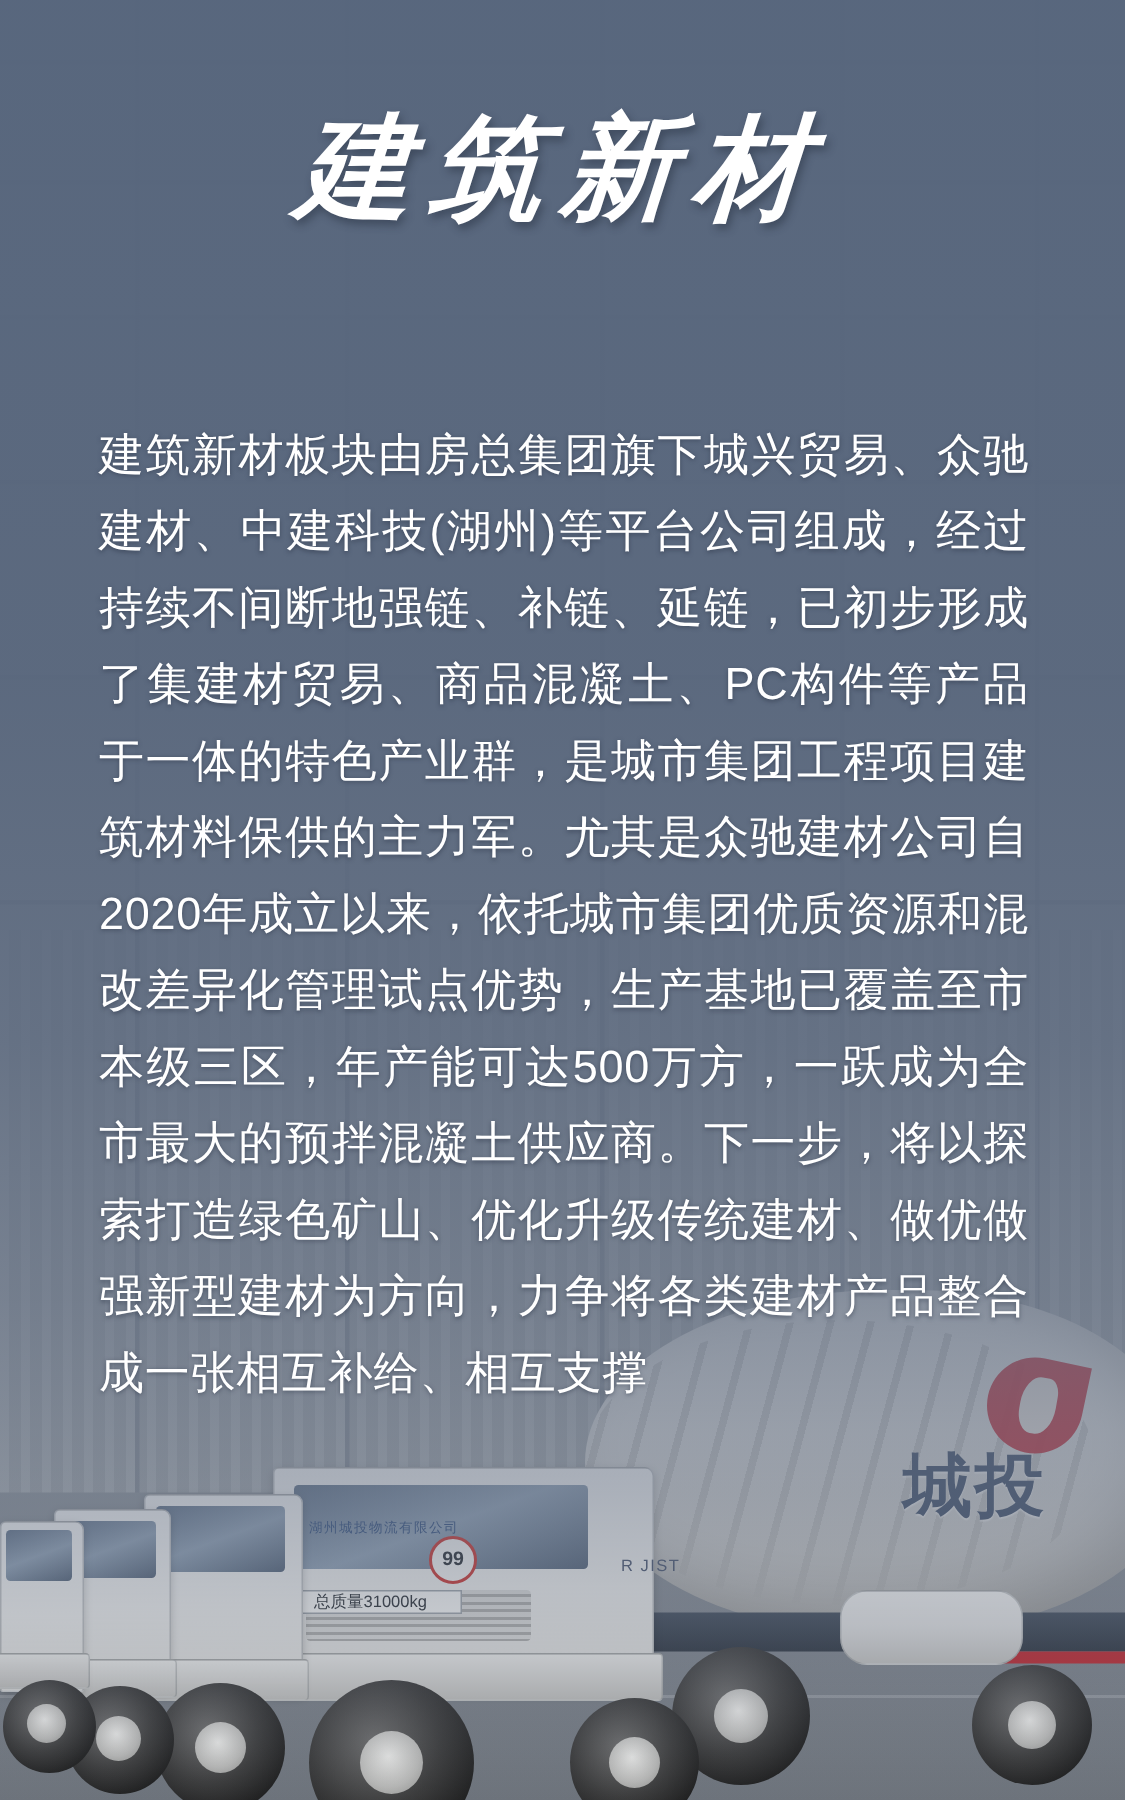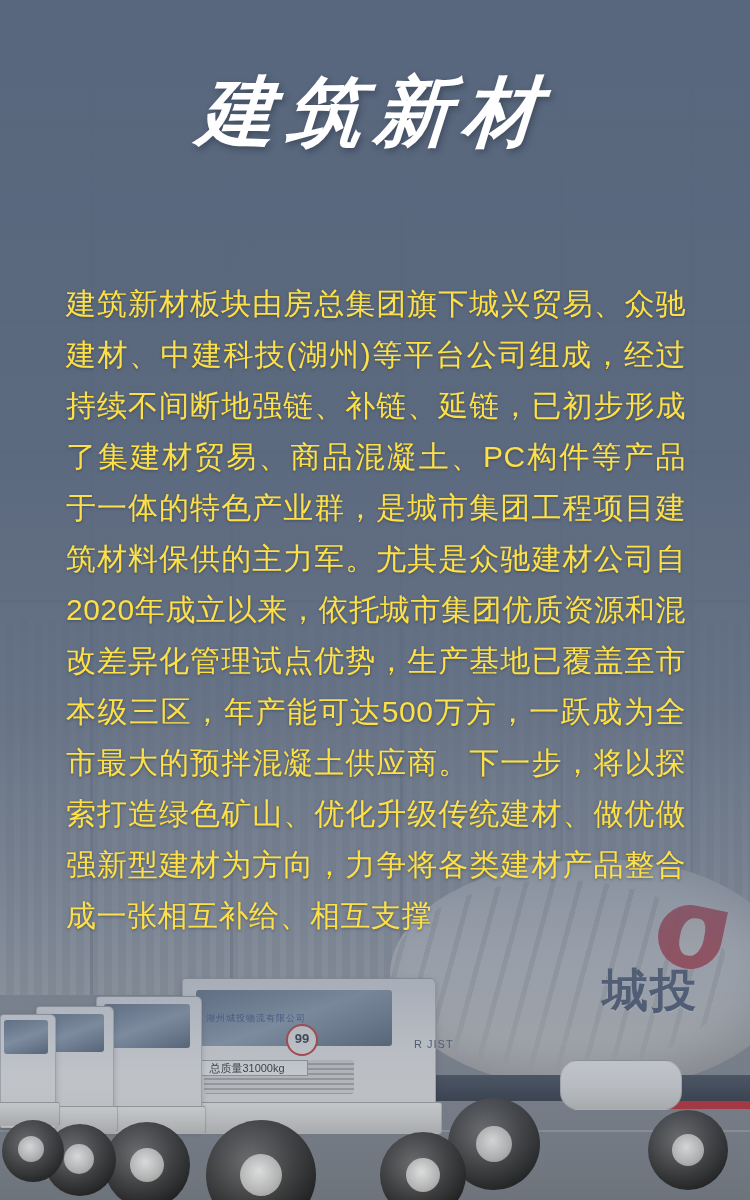--- a/index.html
+++ b/index.html
@@ -237,21 +237,21 @@
   }
 
   
   .body-wrap {
     position: absolute;
     left: 66px;
     top: 248px;
     width: 620px;
   }
   .body-text {
-    color: #fde047;
+    color: #ffffff;
     font-family: "Liberation Sans", sans-serif;
     font-size: 30px;
     line-height: 51px;
     text-align: justify;
     text-justify: inter-character;
     letter-spacing: 0.5px;
     text-shadow: 0 1px 3px rgba(40,50,68,0.55);
   }
 </style>
 </head>

